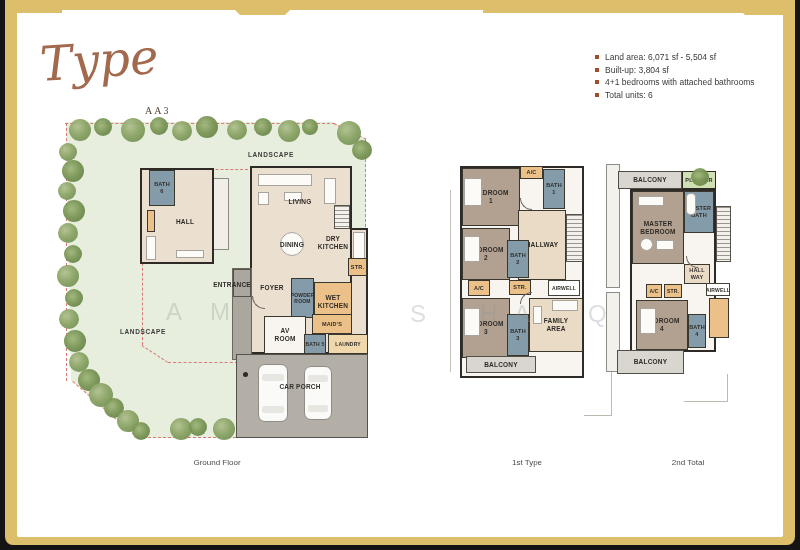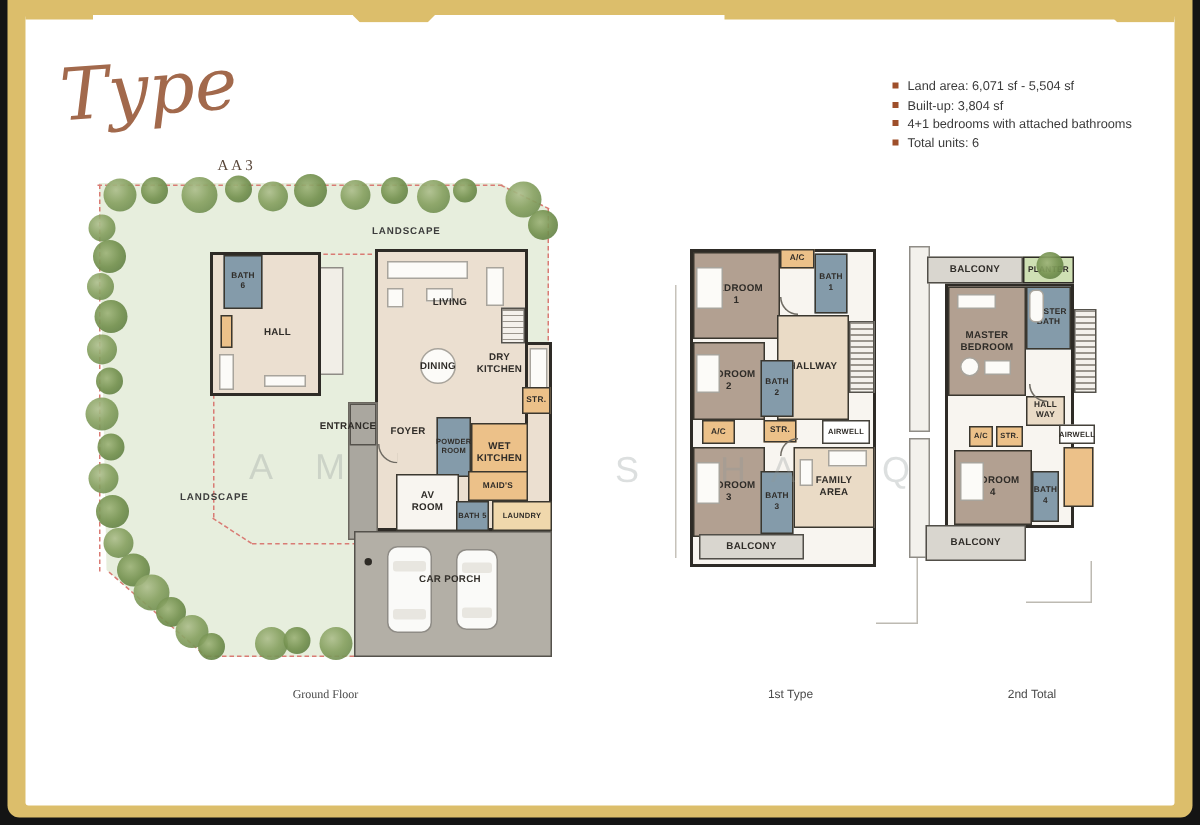--- a/index.html
+++ b/index.html
@@ -208,21 +208,21 @@
   <div class="olR" style="left:684px;top:374px;width:44px;height:28px;"></div>
   <div class="arc" style="left:686px;top:256px;width:11px;height:11px;"></div>
 
   <div class="wm" style="left:166px;top:298px;">A</div>
   <div class="wm" style="left:210px;top:298px;">M</div>
   <div class="wm" style="left:410px;top:300px;">S</div>
   <div class="wm" style="left:480px;top:300px;">H</div>
   <div class="wm" style="left:514px;top:300px;">A</div>
   <div class="wm" style="left:588px;top:300px;">Q</div>
 
-  <div class="caption" style="left:167px;top:458px;font-family:Liberation Serif, serif;">Ground Floor</div>
+  <div class="caption" style="left:167px;top:458px;">Ground Floor</div>
   <div class="caption" style="left:477px;top:458px;">1st Type</div>
   <div class="caption" style="left:638px;top:458px;">2nd Total</div>
 <div class="tree tree-a" style="left: 69px; top: 119px; width: 22px; height: 22px;"></div>
     <div class="tree tree-b" style="left: 94px; top: 118px; width: 18px; height: 18px;"></div>
     <div class="tree tree-a" style="left: 121px; top: 118px; width: 24px; height: 24px;"></div>
     <div class="tree tree-b" style="left: 150px; top: 117px; width: 18px; height: 18px;"></div>
     <div class="tree tree-a" style="left: 172px; top: 121px; width: 20px; height: 20px;"></div>
     <div class="tree tree-b" style="left: 196px; top: 116px; width: 22px; height: 22px;"></div>
     <div class="tree tree-a" style="left: 227px; top: 120px; width: 20px; height: 20px;"></div>
     <div class="tree tree-b" style="left: 254px; top: 118px; width: 18px; height: 18px;"></div>

